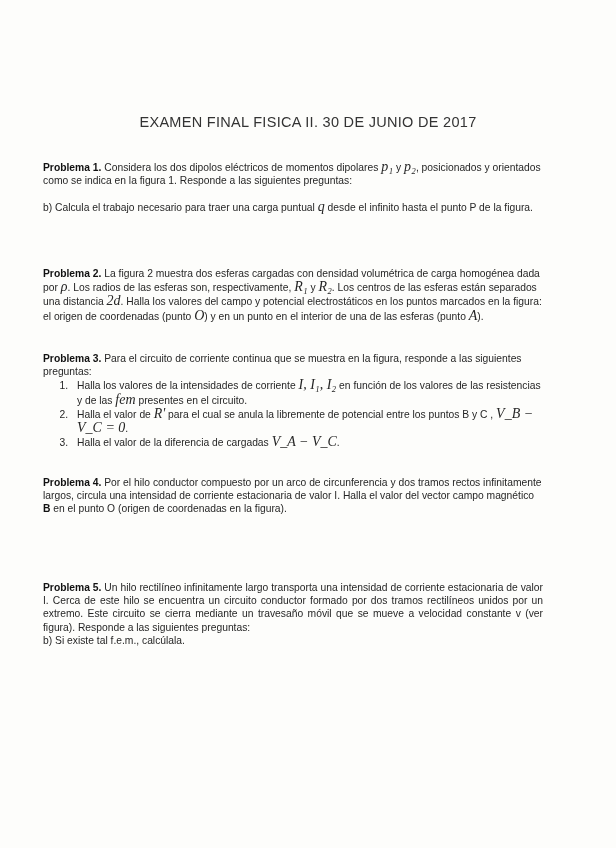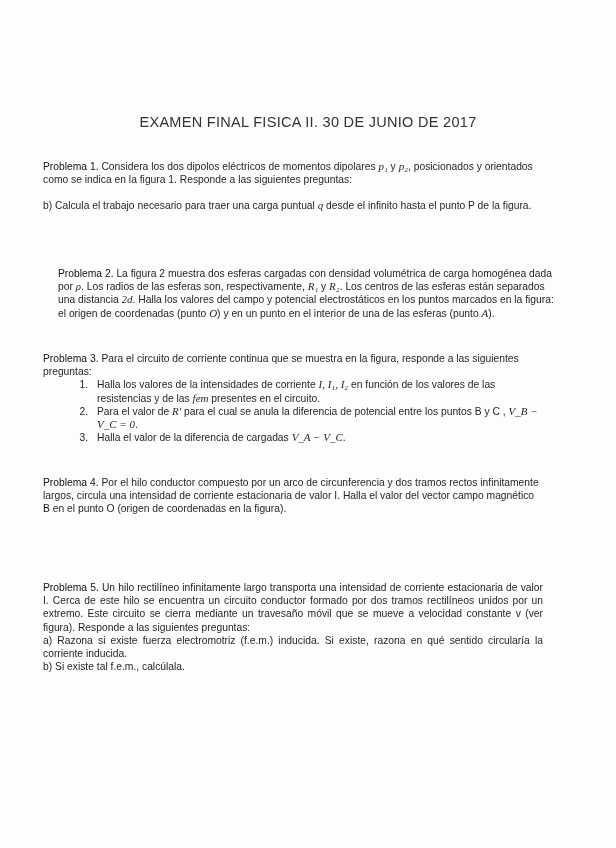--- a/index.html
+++ b/index.html
@@ -22,29 +22,29 @@
   }
   .title {
     position: absolute; top: 98px; left: 0; width: 616px;
     text-align: center; font-size: 14.5px; letter-spacing: 0.3px;
     color: #333; font-weight: normal;
   }
   .problem {
     position: absolute; left: 43px; width: 500px;
     font-size: 10.3px; line-height: 13.2px; color: #262626;
   }
-  .problem b { font-weight: normal; color: #111; }
+  .problem b { font-weight: bold; color: #111; }
   .problem p { margin: 0; }
   .gap { height: 13px; }
   .justify { text-align: justify; margin-top: 24px; }
   ol { margin: 0; padding-left: 28px; }
-  ol li { padding-left: 6px; margin-left: 20px; }
-  i { font-family: "Liberation Serif", serif; font-size: 11px; }
+  ol li { padding-left: 6px; }
+  i { font-family: "Liberation Serif", serif; font-size: 14px; }
   #p1 { top: 144px; }
-  #p2 { top: 251px; margin-left: 15px; }
+  #p2 { top: 251px; }
   #p3 { top: 336px; }
   #p4 { top: 460px; }
   #p5 { top: 541px; }
 </style>
 </head>
 <body>
 
 <div class="page">
   <div class="right-shade"></div>
   <div class="bottom-edge"></div>
@@ -58,27 +58,26 @@
   </div>
 
   <div class="problem" id="p2">
     <p><b>Problema 2.</b><span> La figura 2 muestra dos esferas cargadas con densidad volumétrica de carga homogénea dada por </span><i>ρ</i><span>. Los radios de las esferas son, respectivamente, </span><i>R₁</i><span> y </span><i>R₂</i><span>. Los centros de las esferas están separados una distancia </span><i>2d</i><span>. Halla los valores del campo y potencial electrostáticos en los puntos marcados en la figura: el origen de coordenadas (punto </span><i>O</i><span>) y en un punto en el interior de una de las esferas (punto </span><i>A</i><span>).</span></p>
   </div>
 
   <div class="problem" id="p3">
     <p><b>Problema 3.</b><span> Para el circuito de corriente continua que se muestra en la figura, responde a las siguientes preguntas:</span></p>
     <ol>
       <li><span>Halla los valores de la intensidades de corriente </span><i>I, I₁, I₂</i><span> en función de los valores de las resistencias y de las </span><i>fem</i><span> presentes en el circuito.</span></li>
-      <li><span>Para el valor de </span><i>R'</i><span> para el cual se anula la diferencia de potencial entre los puntos B y C , </span><i>V_B − V_C = 0</i><span>.</span></li>
+      <li><span>Halla el valor de </span><i>R'</i><span> para el cual se anula la libremente de potencial entre los puntos B y C , </span><i>V_B − V_C = 0</i><span>.</span></li>
       <li><span>Halla el valor de la diferencia de cargadas </span><i>V_A − V_C</i><span>.</span></li>
     </ol>
   </div>
 
   <div class="problem" id="p4">
     <p><b>Problema 4.</b><span> Por el hilo conductor compuesto por un arco de circunferencia y dos tramos rectos infinitamente largos, circula una intensidad de corriente estacionaria de valor I. Halla el valor del vector campo magnético </span><b>B</b><span> en el punto O (origen de coordenadas en la figura).</span></p>
   </div>
 
   <div class="problem justify" id="p5">
     <p><b>Problema 5.</b><span> Un hilo rectilíneo infinitamente largo transporta una intensidad de corriente estacionaria de valor I. Cerca de este hilo se encuentra un circuito conductor formado por dos tramos rectilíneos unidos por un extremo. Este circuito se cierra mediante un travesaño móvil que se mueve a velocidad constante v (ver figura). Responde a las siguientes preguntas:</span></p>
-    <p>a) Razona si existe fuerza electromotriz (f.e.m.) inducida. Si existe, razona en qué sentido circularía la corriente inducida.</p>
     <p>b) Si existe tal f.e.m., calcúlala.</p>
   </div>
 </div>
 
 </body></html>

